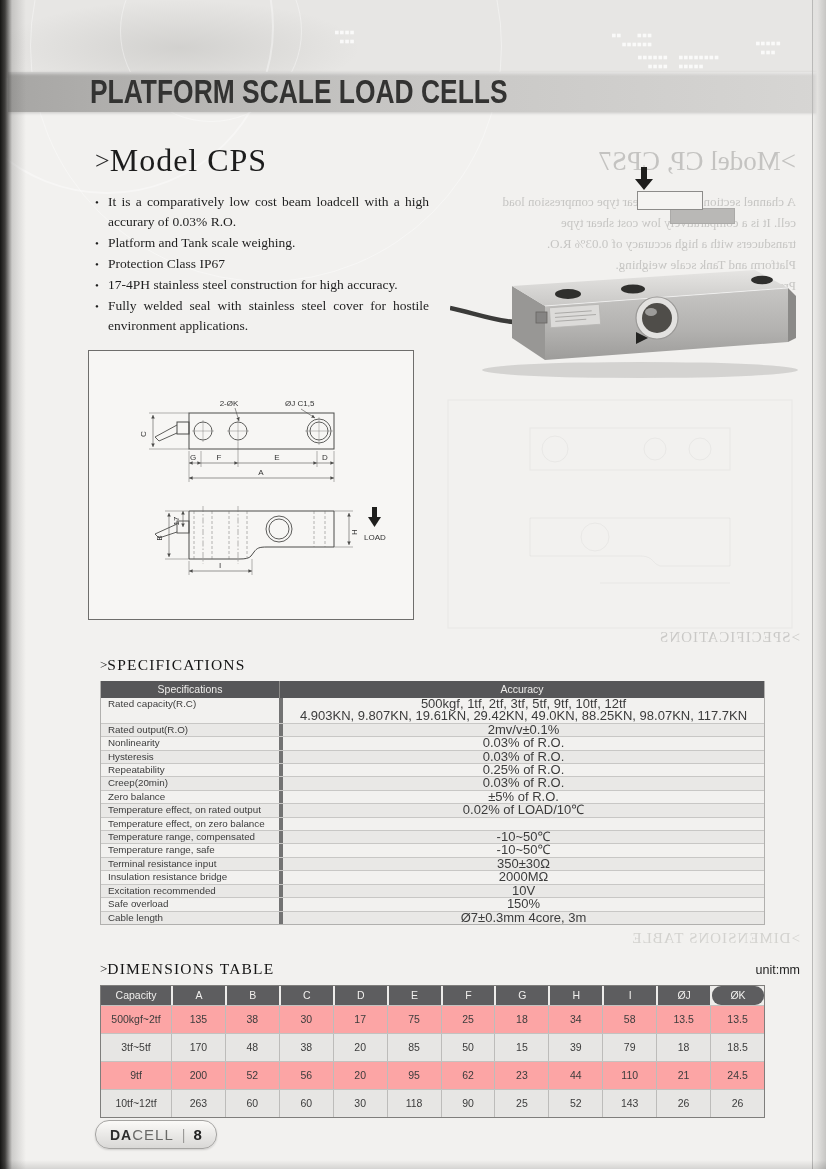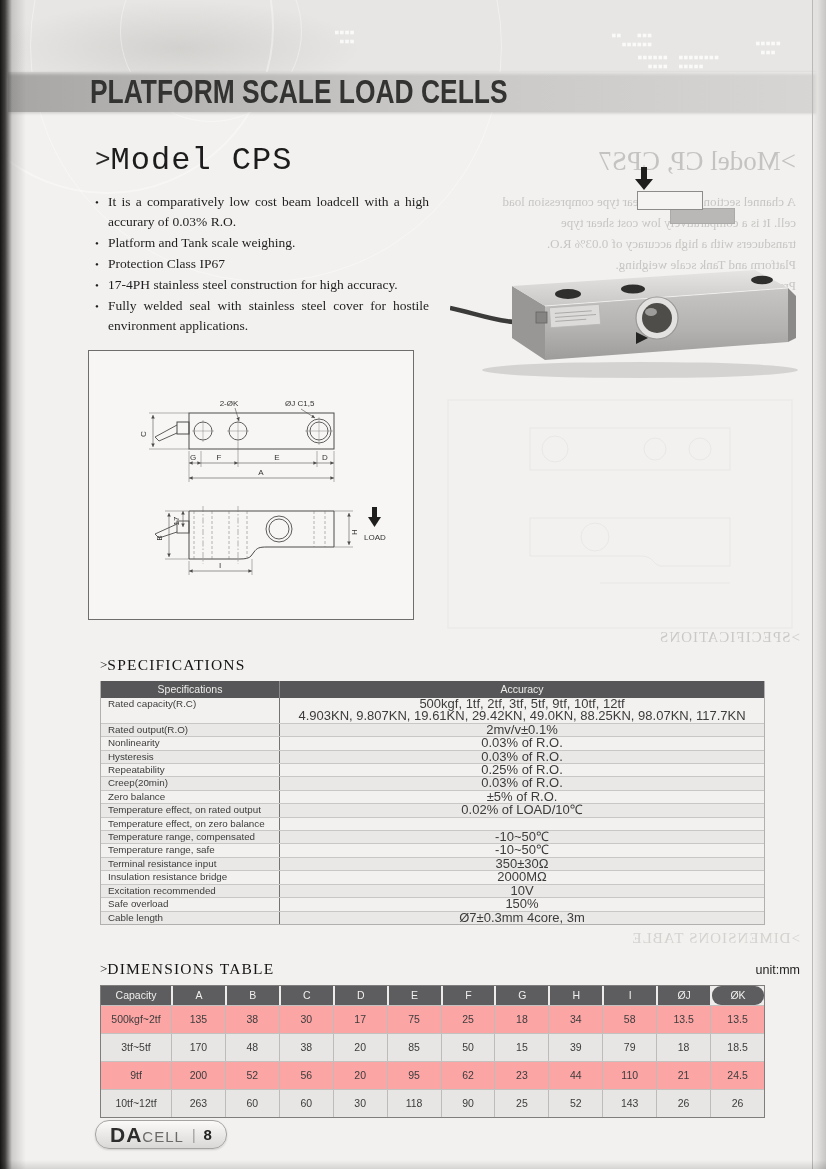--- a/index.html
+++ b/index.html
@@ -24,21 +24,21 @@
         transform:scale(0.88,1.12);transform-origin:left center;}
   
   .binding{position:absolute;left:0;top:0;bottom:0;width:26px;z-index:40;pointer-events:none;
         background:linear-gradient(to right,#151513 0,#403f3d 5px,rgba(110,109,107,0.28) 12px,rgba(0,0,0,0) 26px);}
   .right-strip{position:absolute;right:0;top:0;bottom:0;width:13px;z-index:40;pointer-events:none;
         background:linear-gradient(to left,#c7c6c4,#e2e1df 65%,rgba(0,0,0,0.02));
         border-left:1px solid rgba(0,0,0,0.07);}
   .bottom-shade{position:absolute;left:0;right:0;bottom:0;height:9px;z-index:40;pointer-events:none;
         background:linear-gradient(to top,rgba(0,0,0,0.12),rgba(0,0,0,0));}
   
-  .model-heading{position:absolute;left:95px;top:142px;font-family:Liberation Mono, monospace;color:#1c1c1c;white-space:nowrap;}
+  .model-heading{position:absolute;left:95px;top:142px;font-family:Liberation Serif, serif;color:#1c1c1c;white-space:nowrap;}
   .model-heading .marker{font-size:26px;vertical-align:2px;color:#2a2a2a;}
   .model-heading .name{font-size:32px;letter-spacing:1px;}
   .bullets{position:absolute;left:95px;top:192px;width:334px;margin:0;padding:0;list-style:none;
         font-family:"Liberation Serif",serif;font-size:13.5px;line-height:20px;color:#1e1e1e;}
   .bullets li{position:relative;padding-left:13px;text-align:justify;margin-bottom:1px;}
   .bullets li::before{content:"•";position:absolute;left:0;top:0;font-size:11px;}
   
   .drawing-box{position:absolute;left:88px;top:350px;width:324px;height:268px;
         background:#f7f6f4;border:1px solid #6f6e6c;}
   .drawing-box svg{display:block;}
@@ -70,21 +70,21 @@
   .sec-heading .tx{font-size:15.5px;letter-spacing:1.2px;}
   .spec-heading{left:100px;top:656px;}
   .spec-table{position:absolute;left:100px;top:681px;width:663px;background:#f2f1ef;
         border:1px solid #b1b0ae;border-top:none;color:#3c3c3c;}
   .spec-head{display:flex;height:17px;background:#565658;color:#eeedeb;font-size:10.5px;}
   .spec-head .c1{width:178px;text-align:center;line-height:17px;border-right:1px solid #8b8a88;}
   .spec-head .c2{flex:1;text-align:center;line-height:17px;}
   .spec-body .spec-row{display:flex;border-top:1px solid #c8c7c5;}
   .spec-body .spec-row:first-child{border-top:none;}
   .spec-body .spec-row:nth-child(even){background:#e9e8e6;}
-  .spec-row .label{width:171px;padding-left:7px;font-size:9.8px;line-height:12.4px;border-right:1px solid #737373;}
+  .spec-row .label{width:171px;padding-left:7px;font-size:9.8px;line-height:12.4px;border-right:4px solid #737373;}
   .spec-row .value{flex:1;text-align:center;font-size:13px;line-height:12.4px;}
   
   .dim-heading{left:100px;top:960px;}
   .unit-label{position:absolute;left:710px;top:963px;width:90px;text-align:right;
         font-size:12.5px;color:#232323;}
   .dim-table{position:absolute;left:100px;top:985px;width:663px;border:1px solid #7f7e7c;background:#fca5a5;}
   .dim-head{display:flex;height:19px;background:#efeeec;}
   .dim-head .hc{flex:1;background:#5d5d5f;color:#f0efed;font-size:10.5px;line-height:19px;
         text-align:center;border-right:2px solid #edecea;}
   .dim-head .hc:last-child{border-right:none;border-radius:9px;}
@@ -92,21 +92,21 @@
   .dim-row{display:flex;height:27px;border-top:1px solid #c3c2c0;}
   .dim-row:nth-child(even){background:#e7e6e4;}
   .dim-row .dc{flex:1;font-size:10.5px;line-height:27px;color:#3c3c3c;text-align:center;border-right:1px solid #bdbcba;}
   .dim-row .dc:last-child{border-right:none;}
   .dim-row .dc.cap{flex:0 0 70px;}
   
   .footer-pill{position:absolute;left:95px;top:1120px;height:27px;padding:0 14px;z-index:45;
         display:inline-flex;align-items:center;gap:8px;border-radius:14px;
         background:linear-gradient(#fbfaf8,#d9d8d6);border:1px solid #a5a4a2;
         box-shadow:0 1px 2px rgba(0,0,0,0.15);}
-  .footer-pill .b1{font-size:21px;font-weight:700;color:#2d2d2d;letter-spacing:1px;}
+  .footer-pill .b1{font-size:14px;font-weight:700;color:#2d2d2d;letter-spacing:1px;}
   .footer-pill .b2{font-size:15px;font-weight:400;color:#6a6a68;letter-spacing:1px;}
   .footer-pill .dv{font-size:14px;color:#9b9a98;}
   .footer-pill .pg{font-size:15px;font-weight:700;color:#222;}
 </style>
 </head>
 <body>
 
 <div class="page">
 
   <div class="top-zone">

